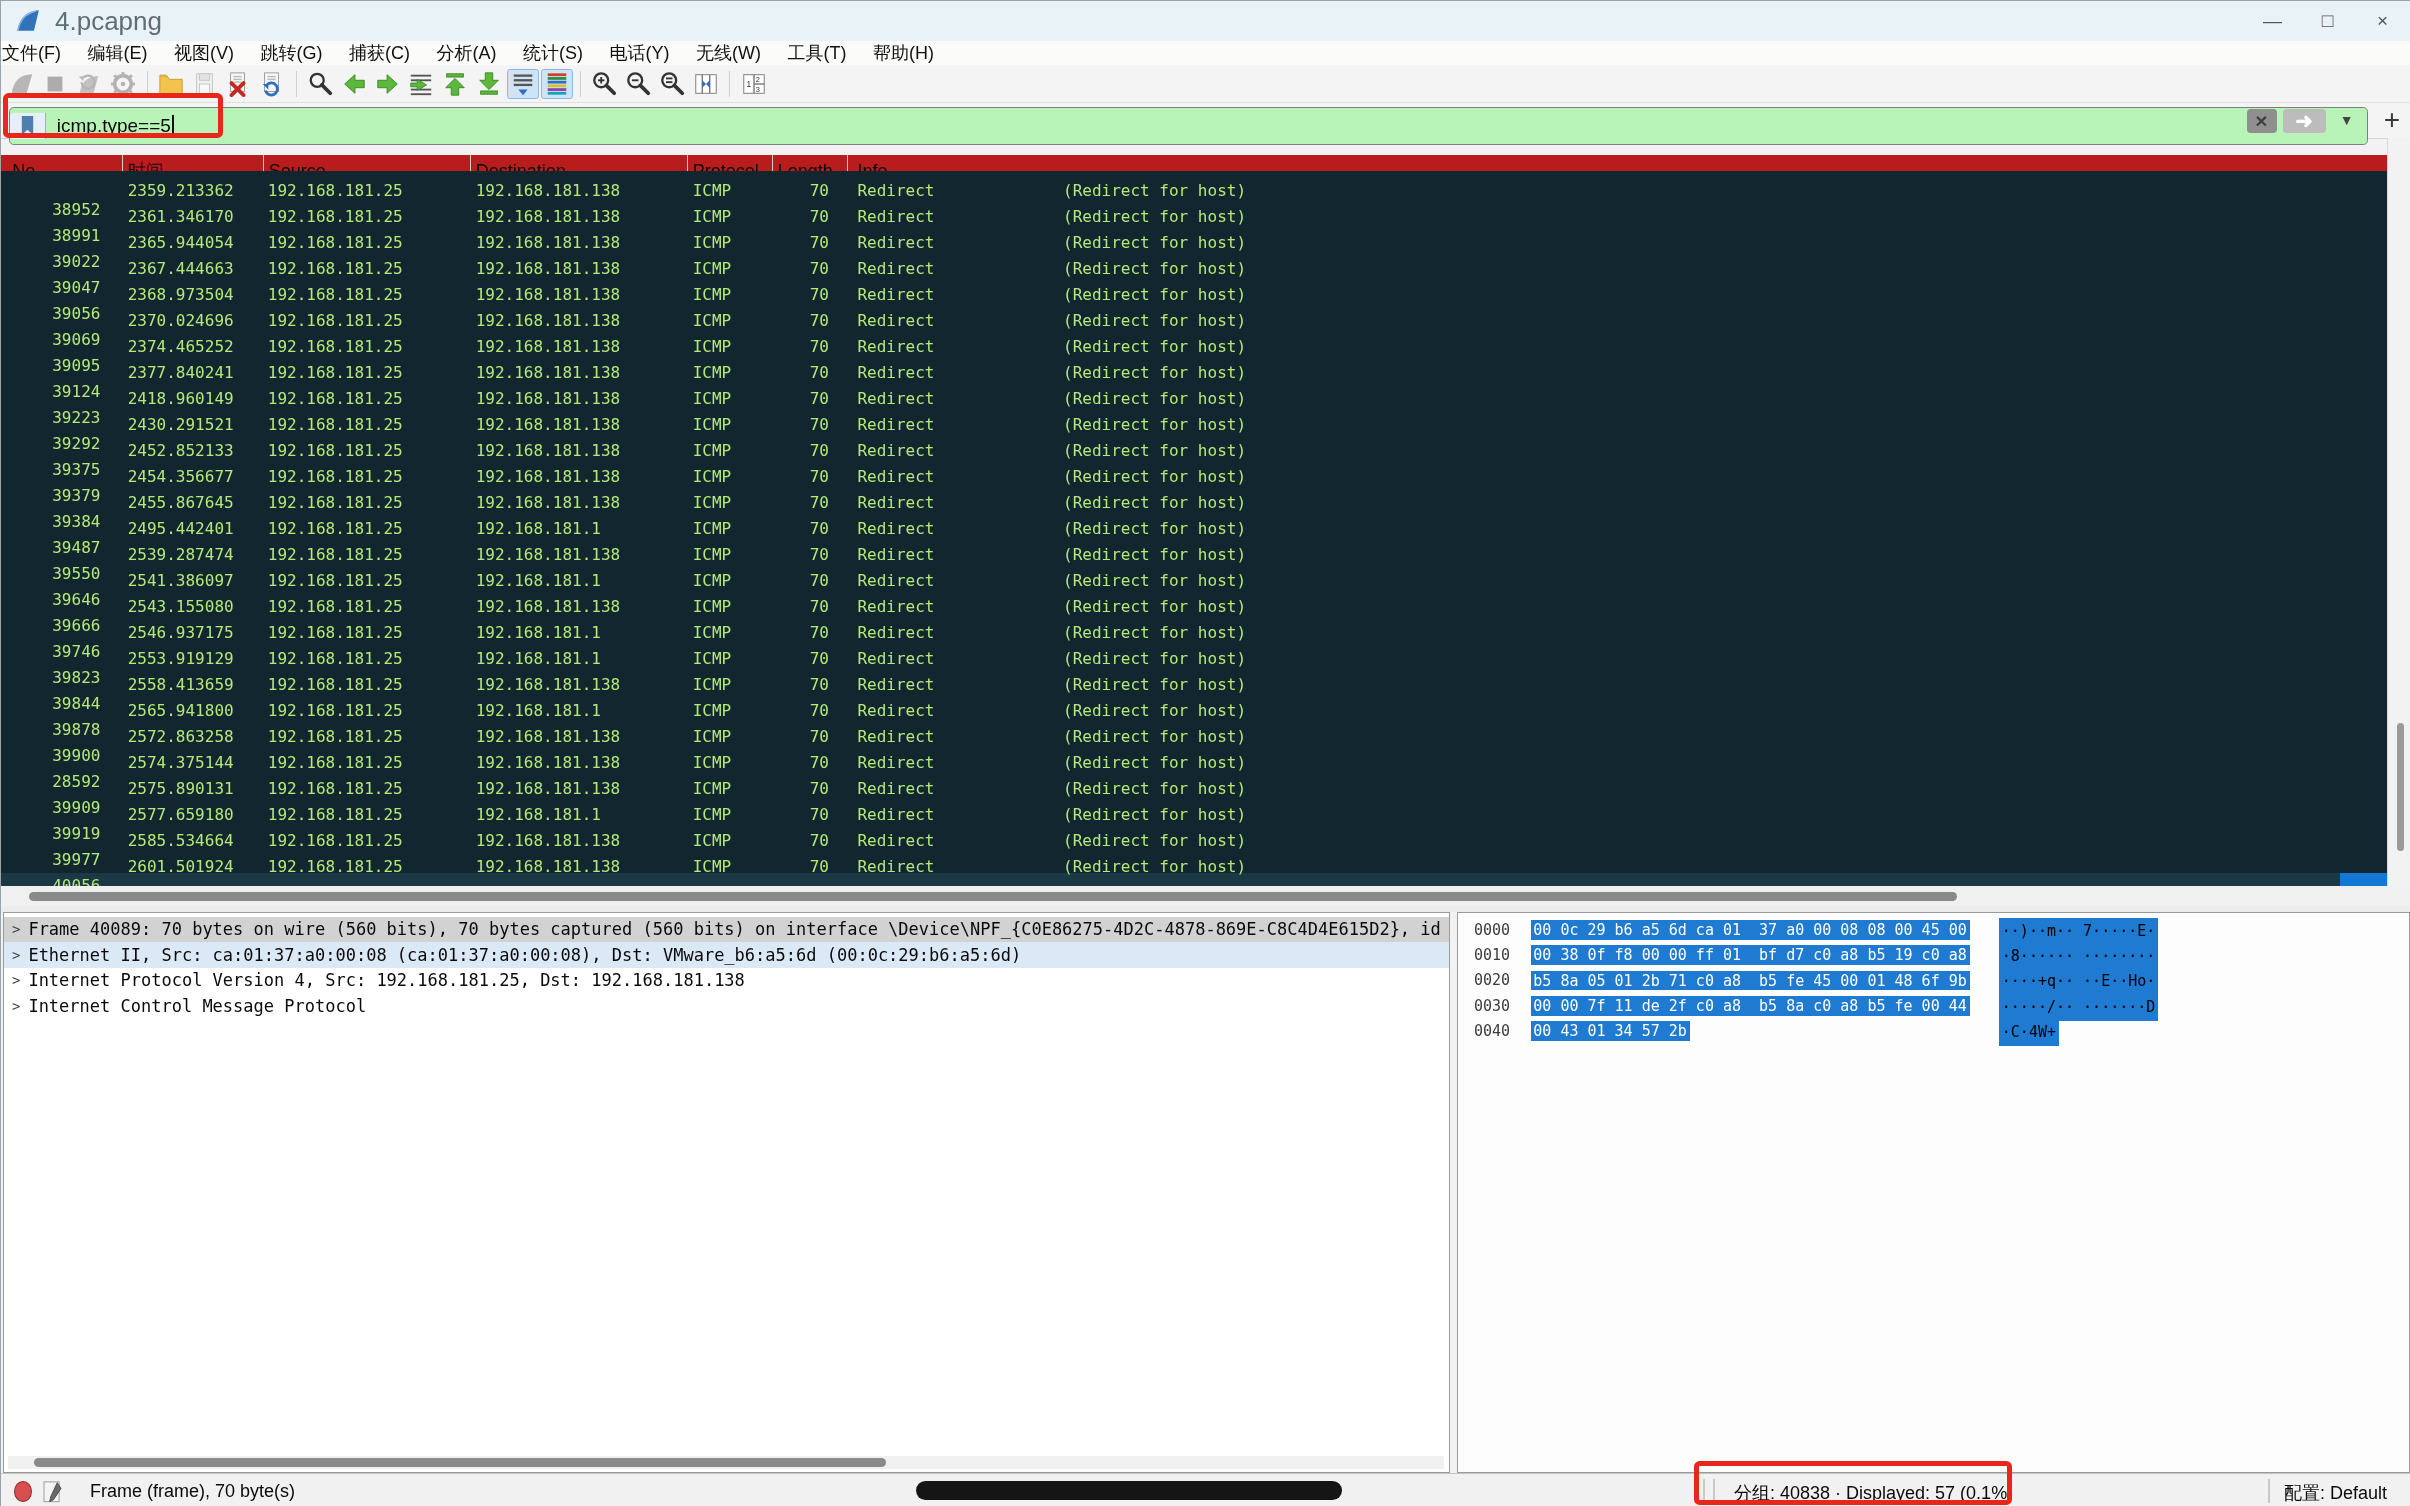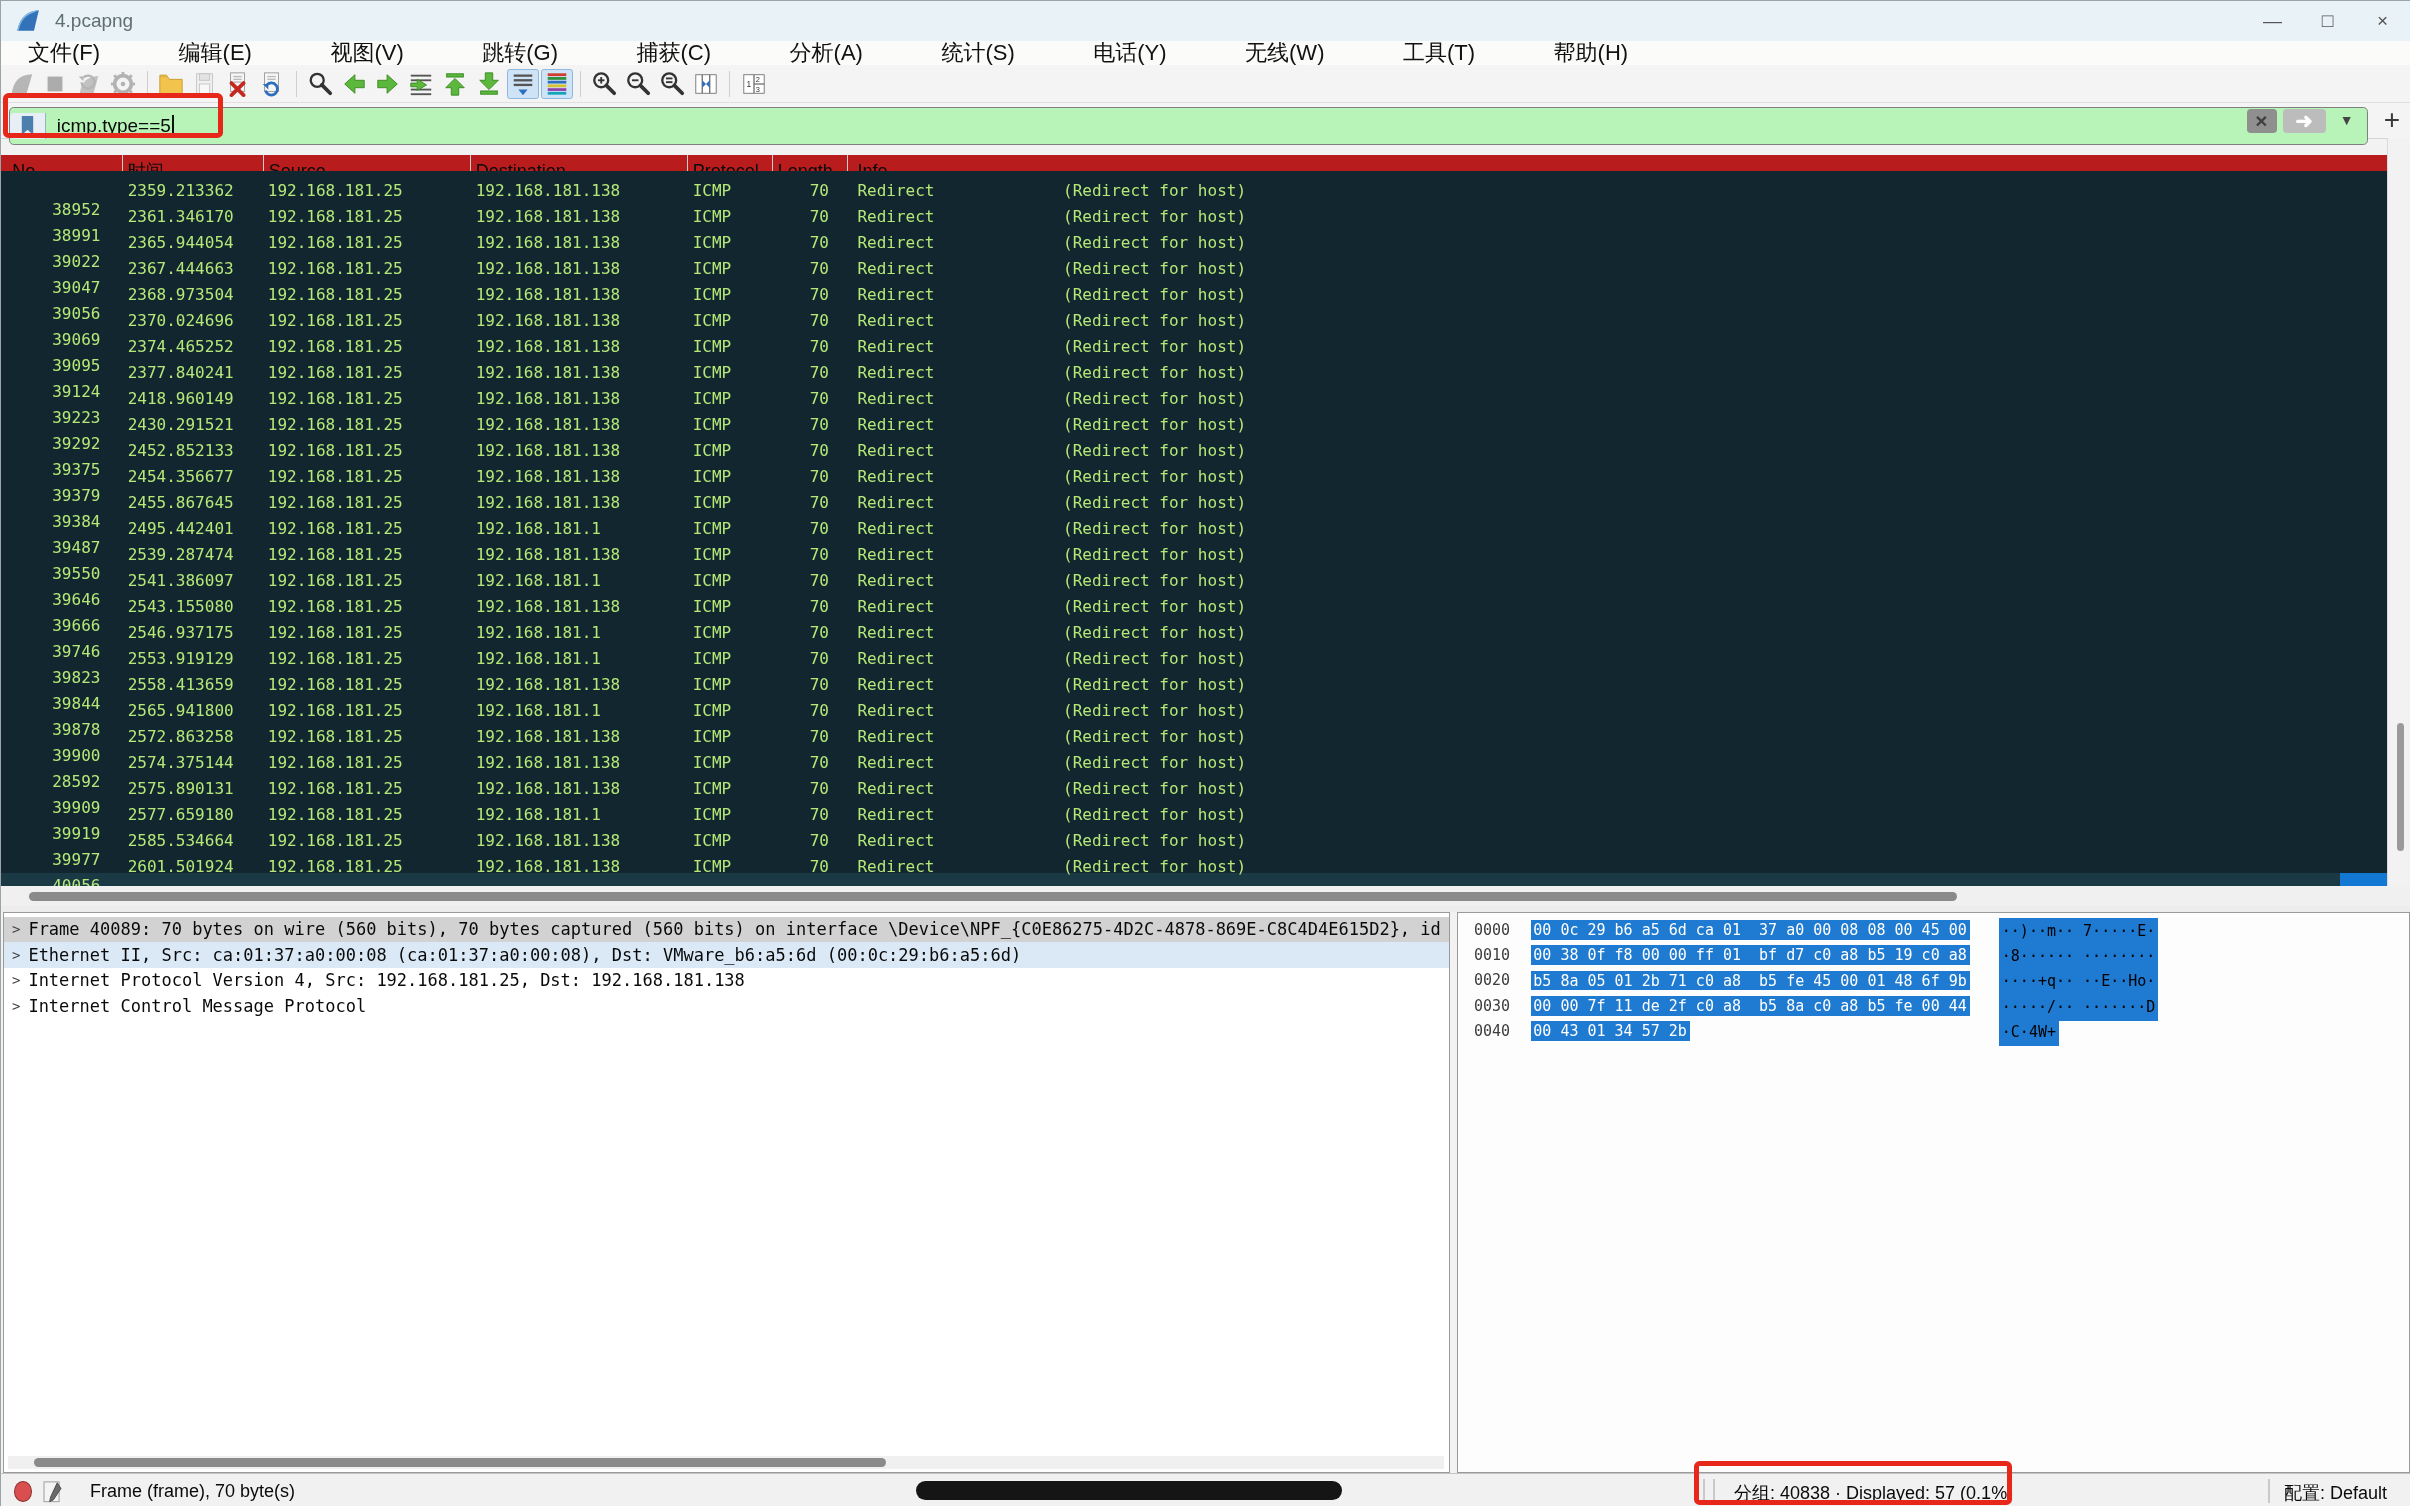--- a/index.html
+++ b/index.html
@@ -2,27 +2,27 @@
 <html style="font-size:15px"><head>
 <meta charset="utf-8">
 <style>
   * { margin:0; padding:0; box-sizing:border-box; }
   html,body { width:2411px; height:1507px; overflow:hidden; font-family:"Liberation Sans", sans-serif; background:#f2f2f2; }
   #app { position:relative; width:2411px; height:1507px; background:#f2f2f2; border:0.9px solid #9aa4a8; }
 
   
   .titlebar { position:absolute; left:0; top:0; width:100%; height:40px; background:#e9f3f7; display:flex; align-items:center; }
   .titlebar .fin { width:28px; height:26px; margin-left:13px; }
-  .titlebar .title { margin-left:13px; font-size:19px; color:#5f6d75; }
+  .titlebar .title { margin-left:13px; font-size:26px; color:#5f6d75; }
   .wincontrols { position:absolute; right:0; top:0; height:40px; display:flex; }
   .winbtn { width:55px; height:40px; display:flex; align-items:center; justify-content:center; font-size:19px; color:#555; }
 
   
   .menubar { position:absolute; left:0; top:40px; width:100%; height:24.5px; background:#fbfbfa; display:flex; align-items:center; border-bottom:0.9px solid #eceff0; }
-  .menu-item { font-size:22px; color:#111; padding:0 27px; margin-right:24.5px; white-space:nowrap; }
+  .menu-item { font-size:18px; color:#111; padding:0 1px; margin-right:24.5px; white-space:nowrap; }
 
   
   .toolbar { position:absolute; left:0; top:64px; width:100%; height:38px; background:#f4f4f4; display:flex; align-items:center; border-bottom:0.9px solid #e0e0e0; padding-left:3.8px; }
   .tbtn { width:32px; height:30px; display:flex; align-items:center; justify-content:center; margin:0 0.9px; border-radius:2.8px; }
   .tbtn svg { width:26px; height:26px; }
   .tbtn.disabled svg { filter:grayscale(1) opacity(.45); }
   .tbtn.active { background:#cfe3f6; border:0.9px solid #8db8e0; }
   .tsep { width:0.9px; height:26px; background:#cfcfcf; margin:0 6.6px; }
 
   

